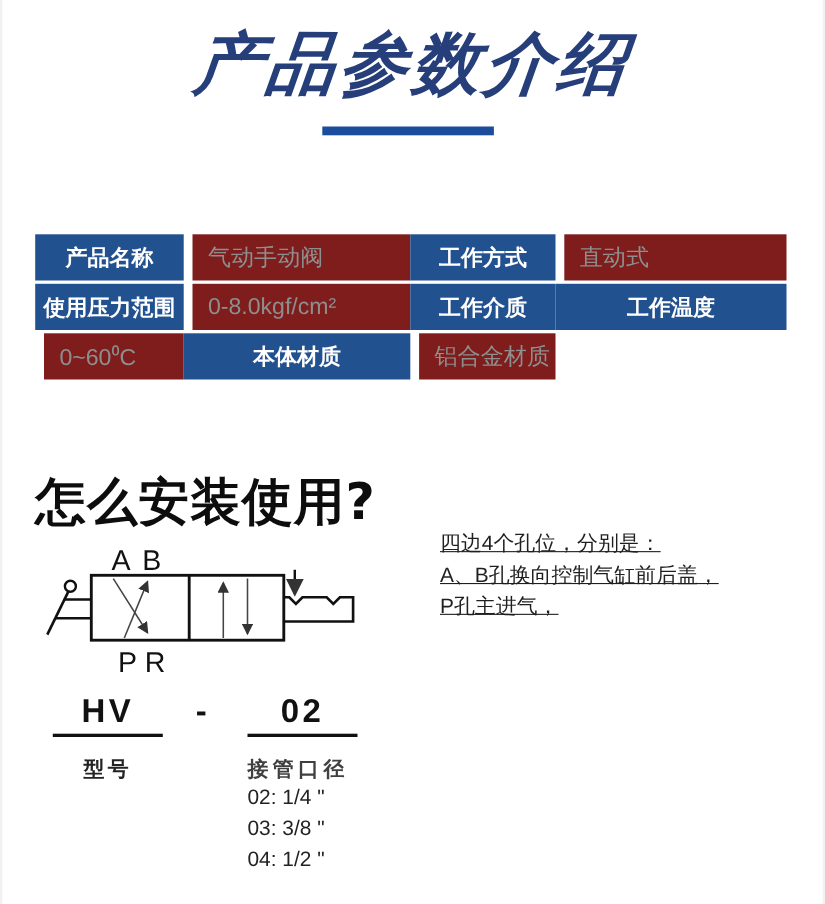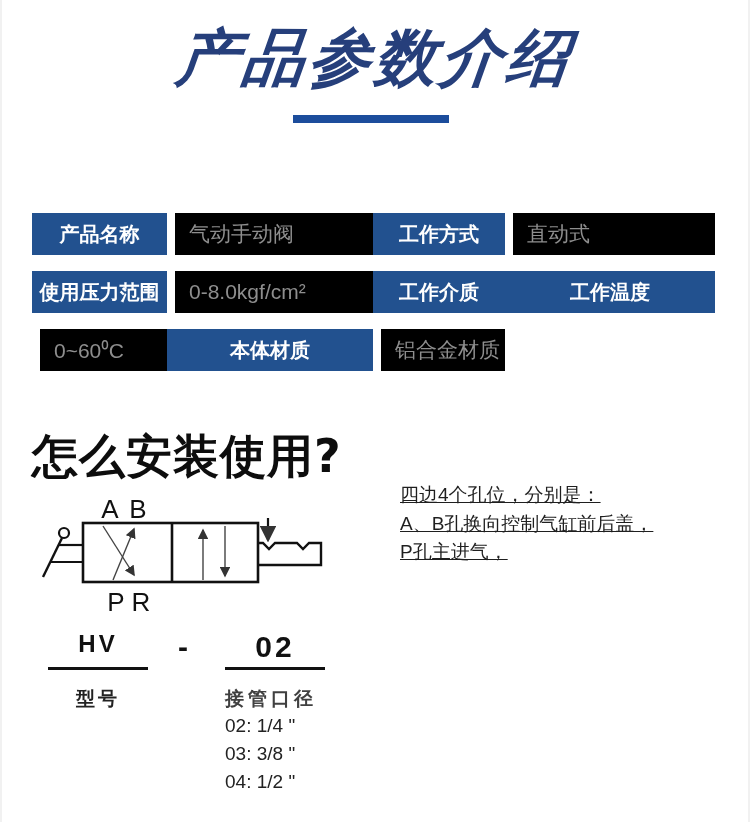--- a/index.html
+++ b/index.html
@@ -28,30 +28,30 @@
     position:absolute;left:293px;top:115px;
     width:156px;height:8px;background:#1c4d9c;
   }
 
   
   .spec-grid{
     position:absolute;left:32px;top:213px;
     display:grid;
     grid-template-columns:135px 206px 132px 210px;
     grid-auto-rows:42px;
-    row-gap:16px;
+    row-gap:3px;
   }
   .spec-label{
     background:#22518f;color:#ffffff;
     font-size:20px;font-weight:600;
     display:flex;align-items:center;justify-content:center;
     white-space:nowrap;
   }
   .spec-value{
-    background:#000000;color:#8e8e8e;
+    background:#7f1d1d;color:#8e8e8e;
     font-size:21px;
     display:flex;align-items:center;
     padding-left:14px;
     margin-left:8px;
     white-space:nowrap;
   }
 
   
   .install-heading{
     position:absolute;left:32px;top:426px;
@@ -63,21 +63,21 @@
   .ports-note{
     position:absolute;left:400px;top:481px;width:330px;
     font-size:19px;color:#1f1f1f;line-height:28.5px;
     white-space:nowrap;
     text-decoration:underline;
   }
 
   
   .mc{position:absolute;white-space:nowrap;color:#111;}
   .mc-prefix{left:48px;top:630px;width:100px;text-align:center;
-    font-size:24px;font-weight:700;letter-spacing:3px;}
+    font-size:30px;font-weight:700;letter-spacing:3px;}
   .mc-dash{left:168px;top:630px;width:30px;text-align:center;
     font-size:30px;font-weight:700;}
   .mc-size{left:225px;top:630px;width:100px;text-align:center;
     font-size:30px;font-weight:700;letter-spacing:3px;}
   .mc-line{position:absolute;top:667px;height:3px;background:#111;}
   .mc-line-a{left:48px;width:100px;}
   .mc-line-b{left:225px;width:100px;}
   .mc-prefix-label{left:48px;top:686px;width:100px;text-align:center;
     font-size:19px;font-weight:600;letter-spacing:3px;color:#222;}
   .mc-size-label{left:225px;top:686px;

